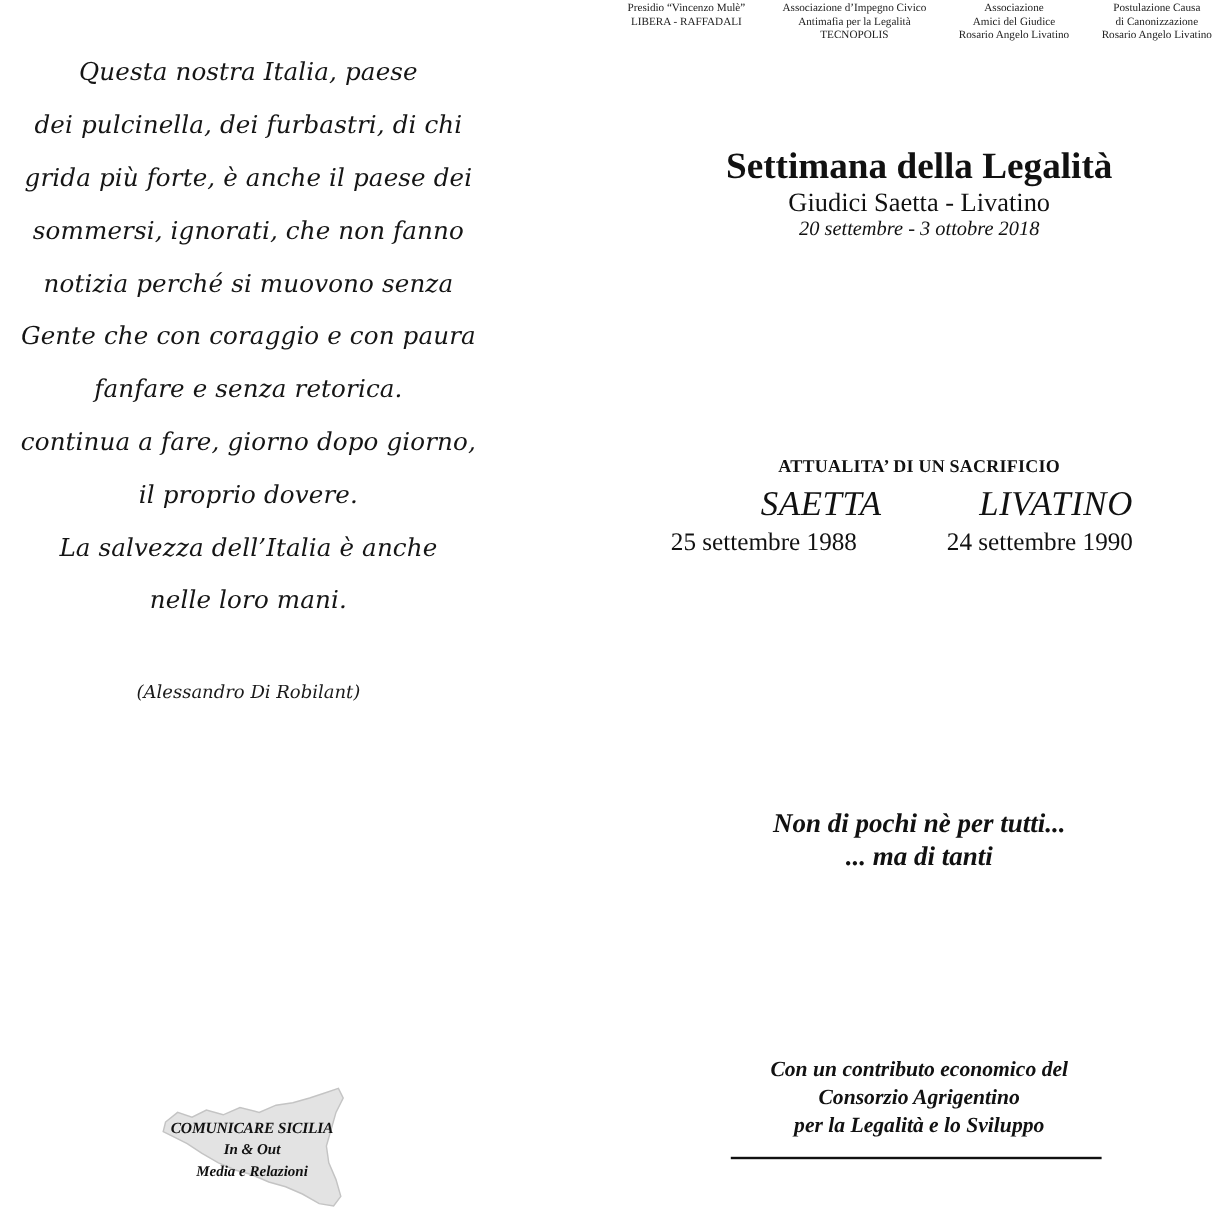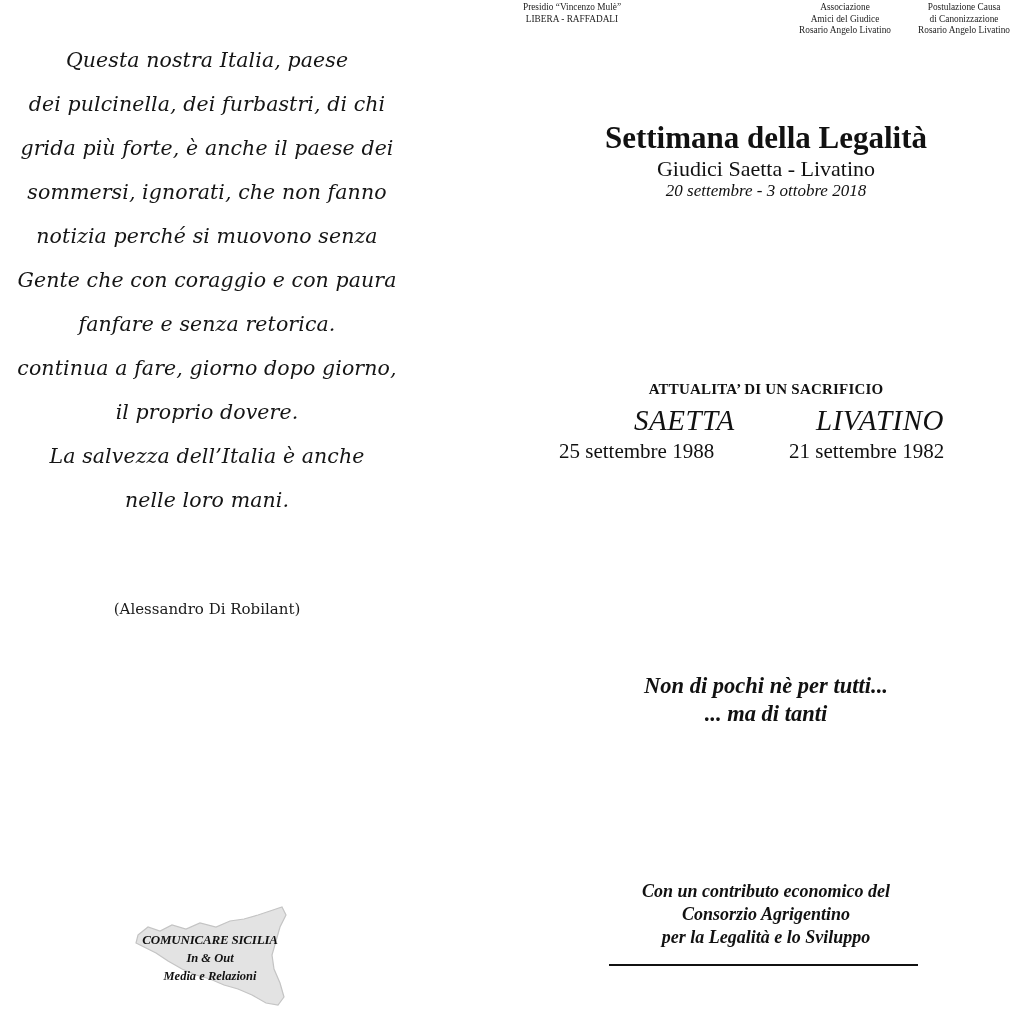--- a/index.html
+++ b/index.html
@@ -28,24 +28,25 @@
       letter-spacing: 0.1px;
       color: #151515;
     }
     .poem .line {
       height: 44px;
       line-height: 44px;
       white-space: nowrap;
     }
     .citation {
       left: 0;
-      top: 600px;
+      top: 568px;
       width: 414px;
       text-align: center;
       font-family: "DejaVu Serif", serif;
+      font-style: italic;
       font-size: 15px;
       color: #1a1a1a;
     }
 
     
     .logo {
       left: 130px;
       top: 905px;
       width: 160px;
       height: 105px;
@@ -204,20 +205,25 @@
   <div class="logo-text t1">COMUNICARE SICILIA</div>
   <div class="logo-text t2">In &amp; Out</div>
   <div class="logo-text t3">Media e Relazioni</div>
 </div>
 
 <div class="abs orgs">
   <div class="org o1">
     <div>Presidio “Vincenzo Mulè”</div>
     <div>LIBERA - RAFFADALI</div>
   </div>
+  <div class="org o2">
+    <div>Associazione d’Impegno Civico</div>
+    <div>Antimafia per la Legalità</div>
+    <div>TECNOPOLIS</div>
+  </div>
   <div class="org o3">
     <div>Associazione</div>
     <div>Amici del Giudice</div>
     <div>Rosario Angelo Livatino</div>
   </div>
   <div class="org o4">
     <div>Postulazione Causa</div>
     <div>di Canonizzazione</div>
     <div>Rosario Angelo Livatino</div>
   </div>
@@ -226,21 +232,21 @@
 <div class="abs title-block">
   <div class="title">Settimana della Legalità</div>
   <div class="subtitle">Giudici Saetta - Livatino</div>
   <div class="dates">20 settembre - 3 ottobre 2018</div>
 </div>
 
 <div class="abs sacrifice-heading">ATTUALITA’  DI UN SACRIFICIO</div>
 <div class="abs name saetta">SAETTA</div>
 <div class="abs name livatino">LIVATINO</div>
 <div class="abs date-line d1">25 settembre 1988</div>
-<div class="abs date-line d2">21 settembre 1982</div>
+<div class="abs date-line d2">24 settembre 1990</div>
 
 <div class="abs motto">
   <div>Non di pochi nè per tutti...</div>
   <div>... ma di tanti</div>
 </div>
 
 <div class="abs sponsor">
   <div>Con un contributo economico del</div>
   <div>Consorzio Agrigentino</div>
   <div>per la Legalità e lo Sviluppo</div>

